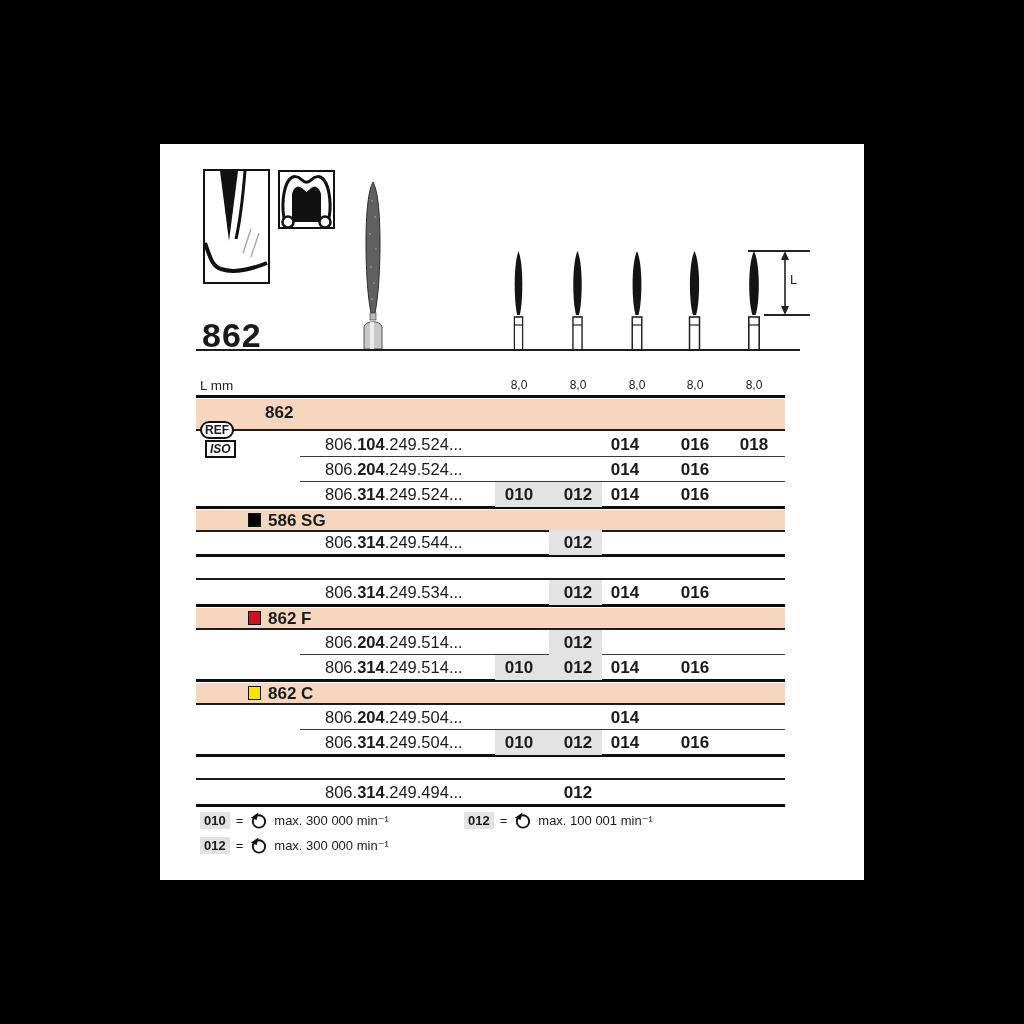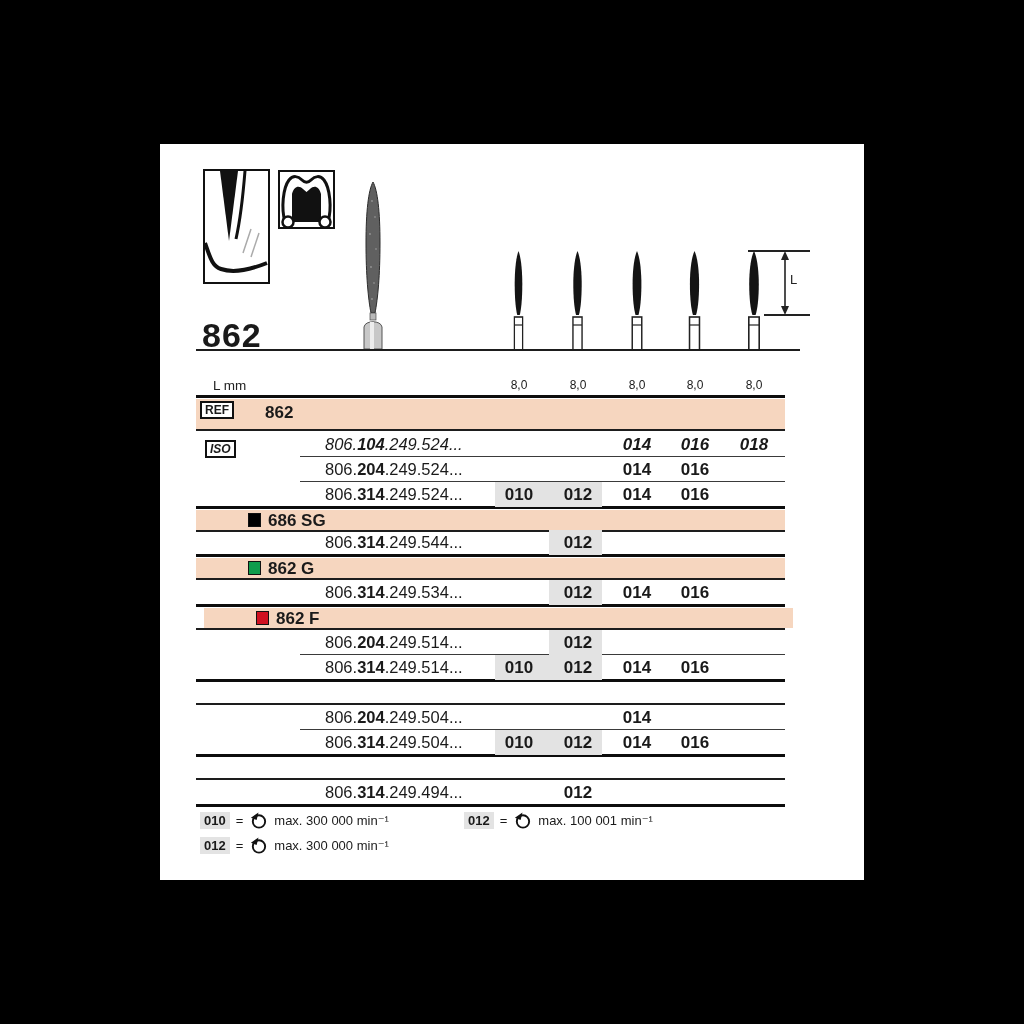--- a/index.html
+++ b/index.html
@@ -9,35 +9,35 @@
   
   .thumb{position:absolute;border:2px solid #111;background:#fff;box-sizing:border-box;}
   
   .line{position:absolute;background:#161616;}
   .thin{height:1px;background:#3a3a3a;}
   .med{height:2px;background:#1d1d1d;}
   .thick{height:3px;background:#0d0d0d;}
   
   .title{position:absolute;font-size:34px;font-weight:bold;letter-spacing:1px;}
   
-  .lmm{position:absolute;font-size:13.5px;color:#222;margin-left:13px;}
+  .lmm{position:absolute;font-size:13.5px;color:#222;}
   .len{position:absolute;font-size:12px;transform:translateX(-50%);}
   .ldim{position:absolute;font-size:13px;color:#222;}
   
   .band{position:absolute;left:36px;width:589px;}
   .refbox,.isobox{position:absolute;border:2px solid #111;font-size:12px;font-weight:bold;padding:0 3px;line-height:14px;background:#fff;}
   .refval{position:absolute;left:69px;top:4px;font-size:17px;font-weight:bold;}
   .gsq{position:absolute;left:52px;top:3px;width:13px;height:14px;border:1.5px solid #111;box-sizing:border-box;}
   .glabel{position:absolute;left:72px;top:1px;font-size:17px;font-weight:bold;}
   
   .trow{position:absolute;left:36px;width:589px;height:23px;line-height:23px;}
   .code{position:absolute;left:129px;font-size:16.5px;white-space:nowrap;}
   .code .b{font-weight:bold;}
   .sz{position:absolute;font-size:17px;font-weight:bold;transform:translateX(-50%);}
-  .c1{left:323px}.c2{left:382px}.c3{left:441px}.c4{left:499px}.c5{left:558px}
+  .c1{left:323px}.c2{left:382px}.c3{left:429px}.c4{left:499px}.c5{left:558px}
   .hl{position:absolute;top:-1px;height:25px;background:#e3e3e3;z-index:-1;}
   .hl-both{left:299px;width:107px;}
   .hl-single{left:353px;width:53px;}
   .trow,.band{z-index:1;}
   .trow{background:transparent;}
   
   .lgroup{position:absolute;display:flex;align-items:center;gap:6px;height:20px;}
   .chip{background:#e3e3e3;padding:0 4px;font-size:13px;font-weight:600;line-height:17px;}
   .eq{font-size:13px;}
   .ltext{font-size:13px;white-space:nowrap;}
@@ -120,28 +120,28 @@
   <span class="lmm" style="left:40px;top:234px;">L mm</span>
   <span class="len" style="left:359px;top:234px;">8,0</span>
   <span class="len" style="left:418px;top:234px;">8,0</span>
   <span class="len" style="left:477px;top:234px;">8,0</span>
   <span class="len" style="left:535px;top:234px;">8,0</span>
   <span class="len" style="left:594px;top:234px;">8,0</span>
 
   <div class="line thick" style="left:36px;top:251px;width:589px;"></div>
 
   <div class="band" style="top: 255px; height: 30px; background-color: rgb(246, 214, 191);">
-    <span class="refbox" style="left:4px;top:2px;">REF</span>
+    <span class="refbox" style="left:4px;top:22px;border-radius:9px;">REF</span>
     <span class="refval">862</span>
   </div>
   <div class="line med" style="left:36px;top:285px;width:589px;"></div>
 
   <span class="isobox abs" style="left:45px;top:296px;font-style:italic;">ISO</span>
 
-  <div class="trow" style="top:289px;font-style:italic;">
+  <div class="trow" style="top:289px;">
     <span class="code"><span>806.</span><span class="b">104</span><span>.249.524...</span></span>
     <span class="sz c3">014</span>
     <span class="sz c4">016</span>
     <span class="sz c5">018</span>
   </div>
   <div class="line thin" style="left:140px;top:312px;width:485px;"></div>
 
   <div class="trow" style="top:314px;">
     <span class="code"><span>806.</span><span class="b">204</span><span>.249.524...</span></span>
     <span class="sz c3">014</span>
@@ -154,65 +154,65 @@
     <span class="code"><span>806.</span><span class="b">314</span><span>.249.524...</span></span>
     <span class="sz c1">010</span>
     <span class="sz c2">012</span>
     <span class="sz c3">014</span>
     <span class="sz c4">016</span>
   </div>
   <div class="line thick" style="left:36px;top:362px;width:589px;"></div>
 
   <div class="band" style="top: 366px; height: 20px; background-color: rgb(246, 214, 191);">
     <span class="gsq" style="background-color: rgb(0, 0, 0);"></span>
-    <span class="glabel">686 SG</span>
+    <span class="glabel">586 SG</span>
   </div>
   <div class="line med" style="left:36px;top:386px;width:589px;"></div>
   <div class="trow" style="top:387px;">
     <div class="hl hl-single" style="background-color: rgb(227, 227, 227);"></div>
     <span class="code"><span>806.</span><span class="b">314</span><span>.249.544...</span></span>
     <span class="sz c2">012</span>
   </div>
   <div class="line thick" style="left:36px;top:410px;width:589px;"></div>
 
-  <div class="band" style="top: 414px; height: 20px; background-color: rgb(246, 214, 191);">
-    <span class="gsq" style="background-color: rgb(14, 156, 76);"></span>
-    <span class="glabel">862 G</span>
-  </div>
   <div class="line med" style="left:36px;top:434px;width:589px;"></div>
   <div class="trow" style="top:437px;">
     <div class="hl hl-single" style="background-color: rgb(227, 227, 227);"></div>
     <span class="code"><span>806.</span><span class="b">314</span><span>.249.534...</span></span>
     <span class="sz c2">012</span>
     <span class="sz c3">014</span>
     <span class="sz c4">016</span>
   </div>
   <div class="line thick" style="left:36px;top:460px;width:589px;"></div>
 
-  <div class="band" style="top: 464px; height: 20px; background-color: rgb(246, 214, 191); margin-left: 8px;">
+  <div class="band" style="top: 464px; height: 20px; background-color: rgb(246, 214, 191);">
     <span class="gsq" style="background-color: rgb(208, 16, 32);"></span>
     <span class="glabel">862 F</span>
   </div>
   <div class="line med" style="left:36px;top:484px;width:589px;"></div>
   <div class="trow" style="top:487px;">
     <div class="hl hl-single" style="background-color: rgb(227, 227, 227);"></div>
     <span class="code"><span>806.</span><span class="b">204</span><span>.249.514...</span></span>
     <span class="sz c2">012</span>
   </div>
   <div class="line thin" style="left:140px;top:510px;width:485px;"></div>
   <div class="trow" style="top:512px;">
     <div class="hl hl-both" style="background-color: rgb(227, 227, 227);"></div>
     <span class="code"><span>806.</span><span class="b">314</span><span>.249.514...</span></span>
     <span class="sz c1">010</span>
     <span class="sz c2">012</span>
     <span class="sz c3">014</span>
     <span class="sz c4">016</span>
   </div>
   <div class="line thick" style="left:36px;top:535px;width:589px;"></div>
 
+  <div class="band" style="top: 539px; height: 20px; background-color: rgb(246, 214, 191);">
+    <span class="gsq" style="background-color: rgb(244, 228, 0);"></span>
+    <span class="glabel">862 C</span>
+  </div>
   <div class="line med" style="left:36px;top:559px;width:589px;"></div>
   <div class="trow" style="top:562px;">
     <span class="code"><span>806.</span><span class="b">204</span><span>.249.504...</span></span>
     <span class="sz c3">014</span>
   </div>
   <div class="line thin" style="left:140px;top:585px;width:485px;"></div>
   <div class="trow" style="top:587px;">
     <div class="hl hl-both" style="background-color: rgb(227, 227, 227);"></div>
     <span class="code"><span>806.</span><span class="b">314</span><span>.249.504...</span></span>
     <span class="sz c1">010</span>

